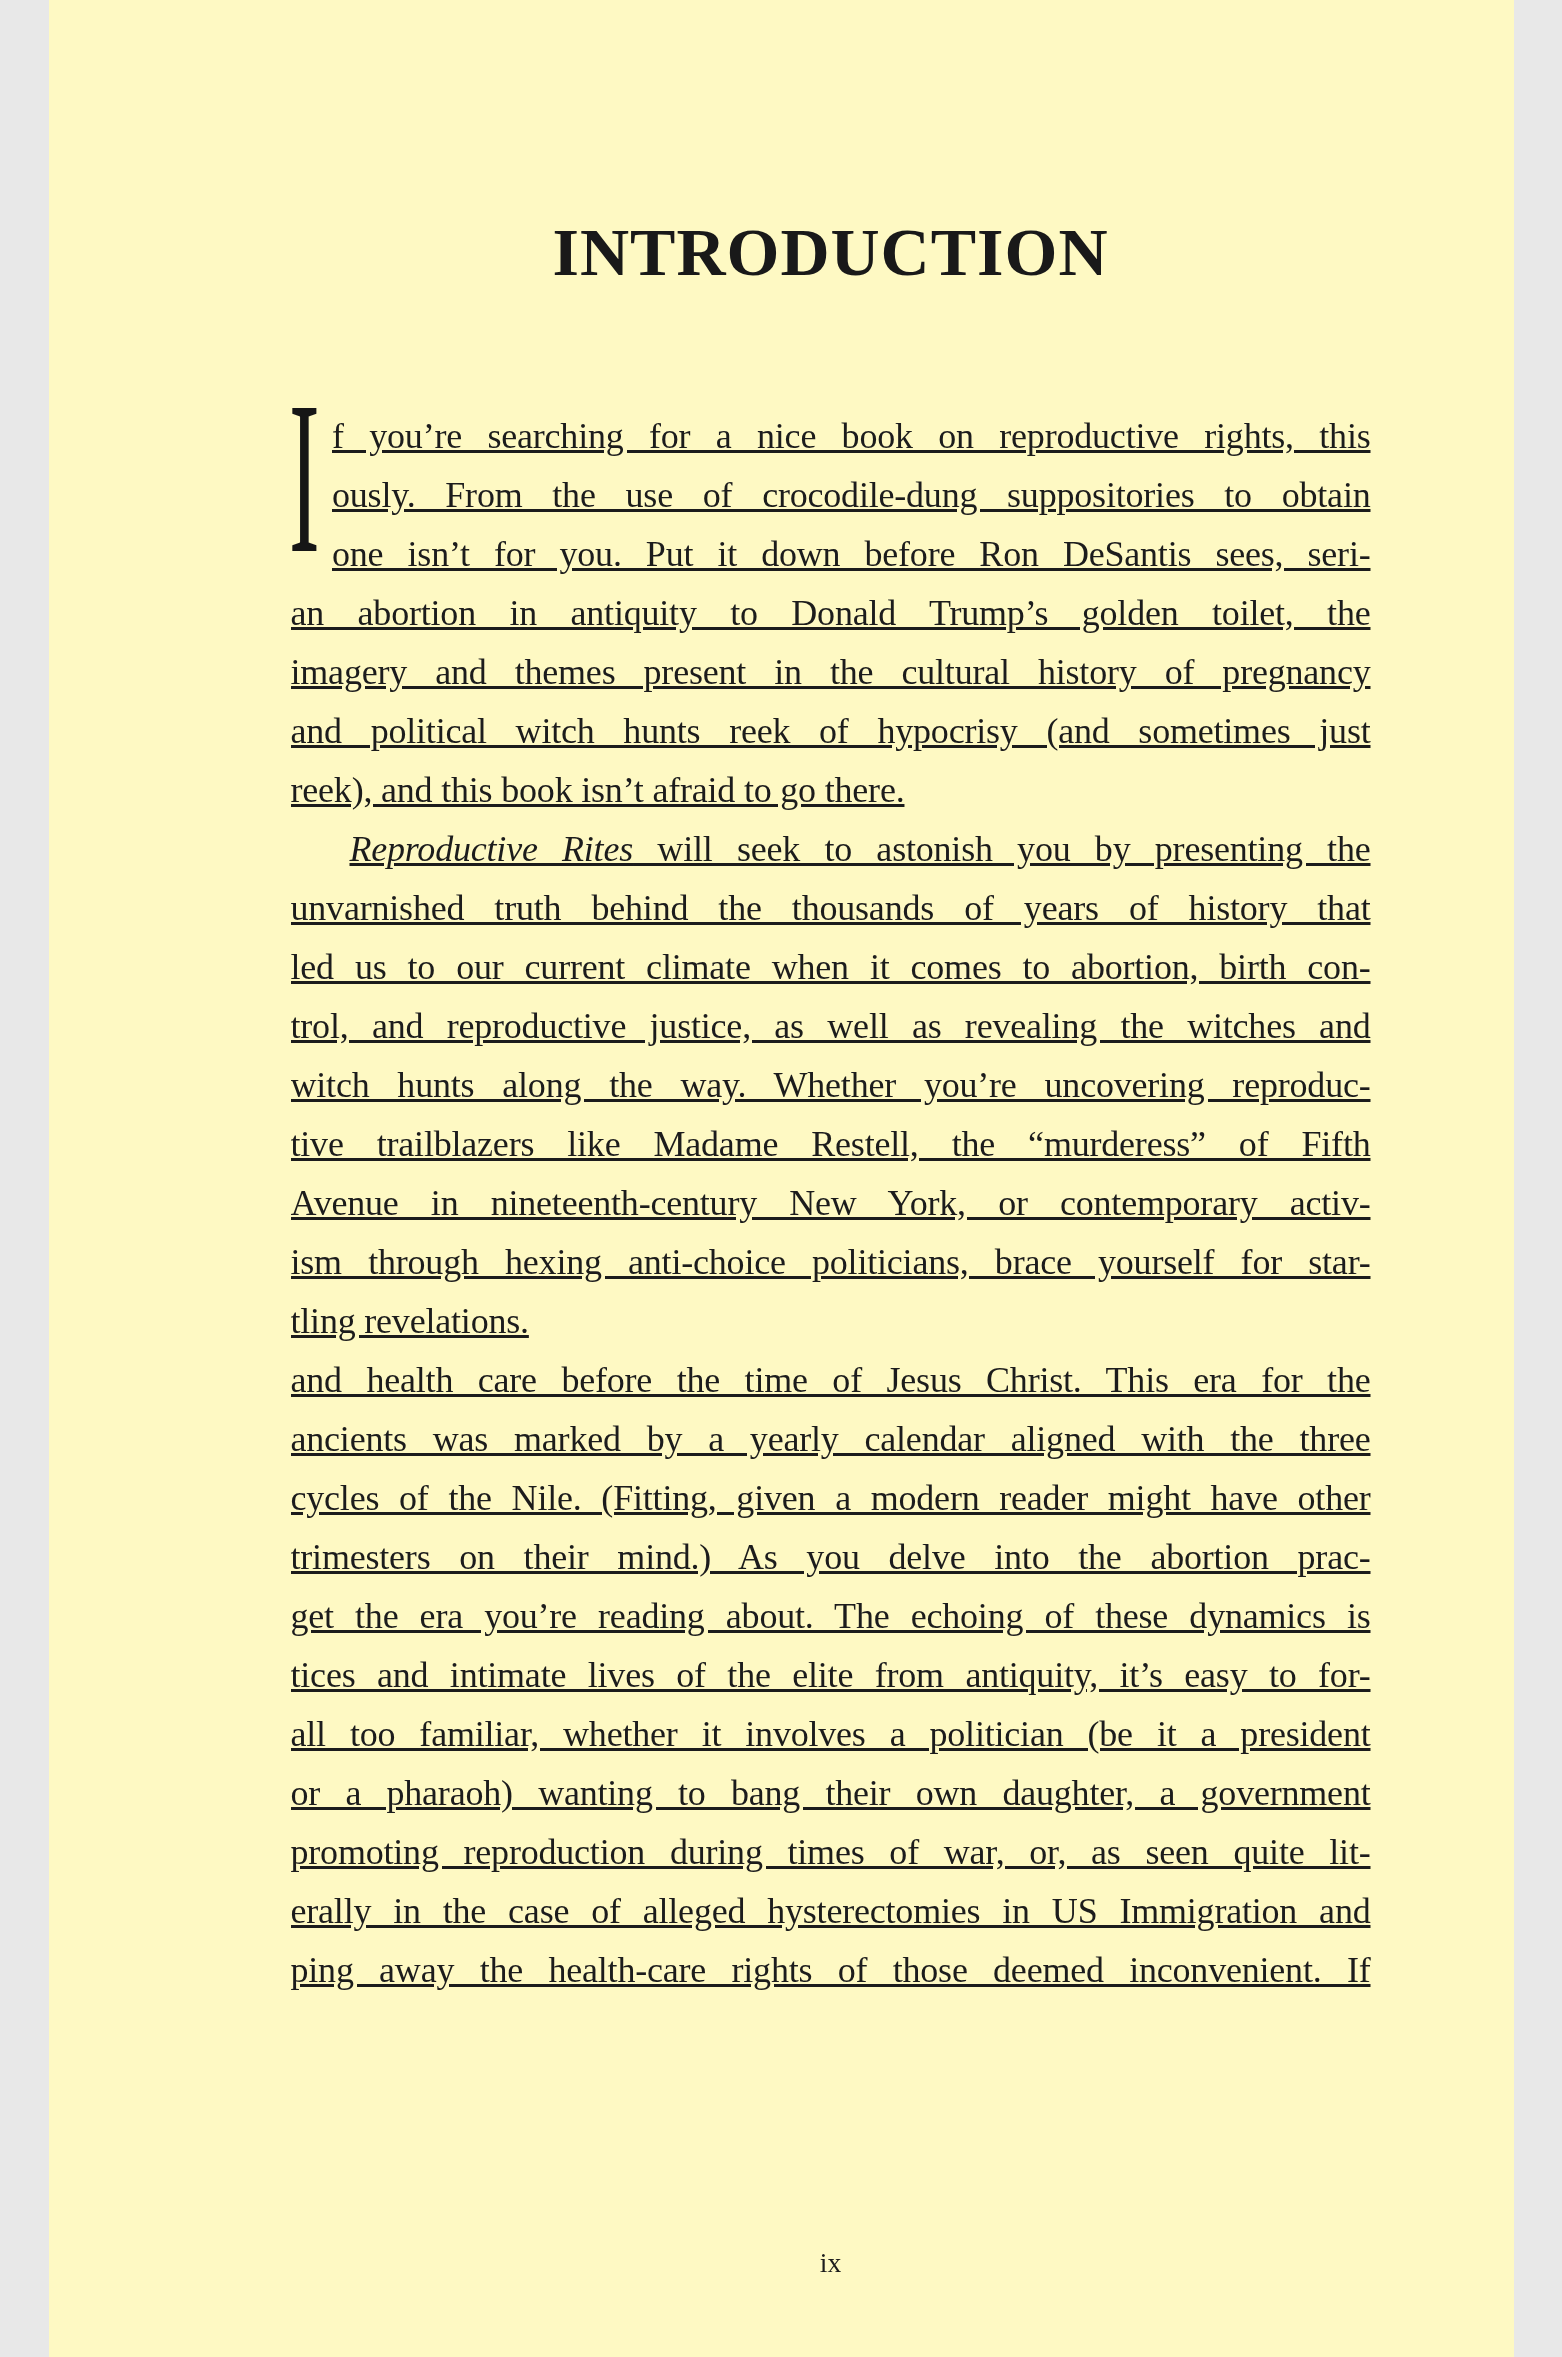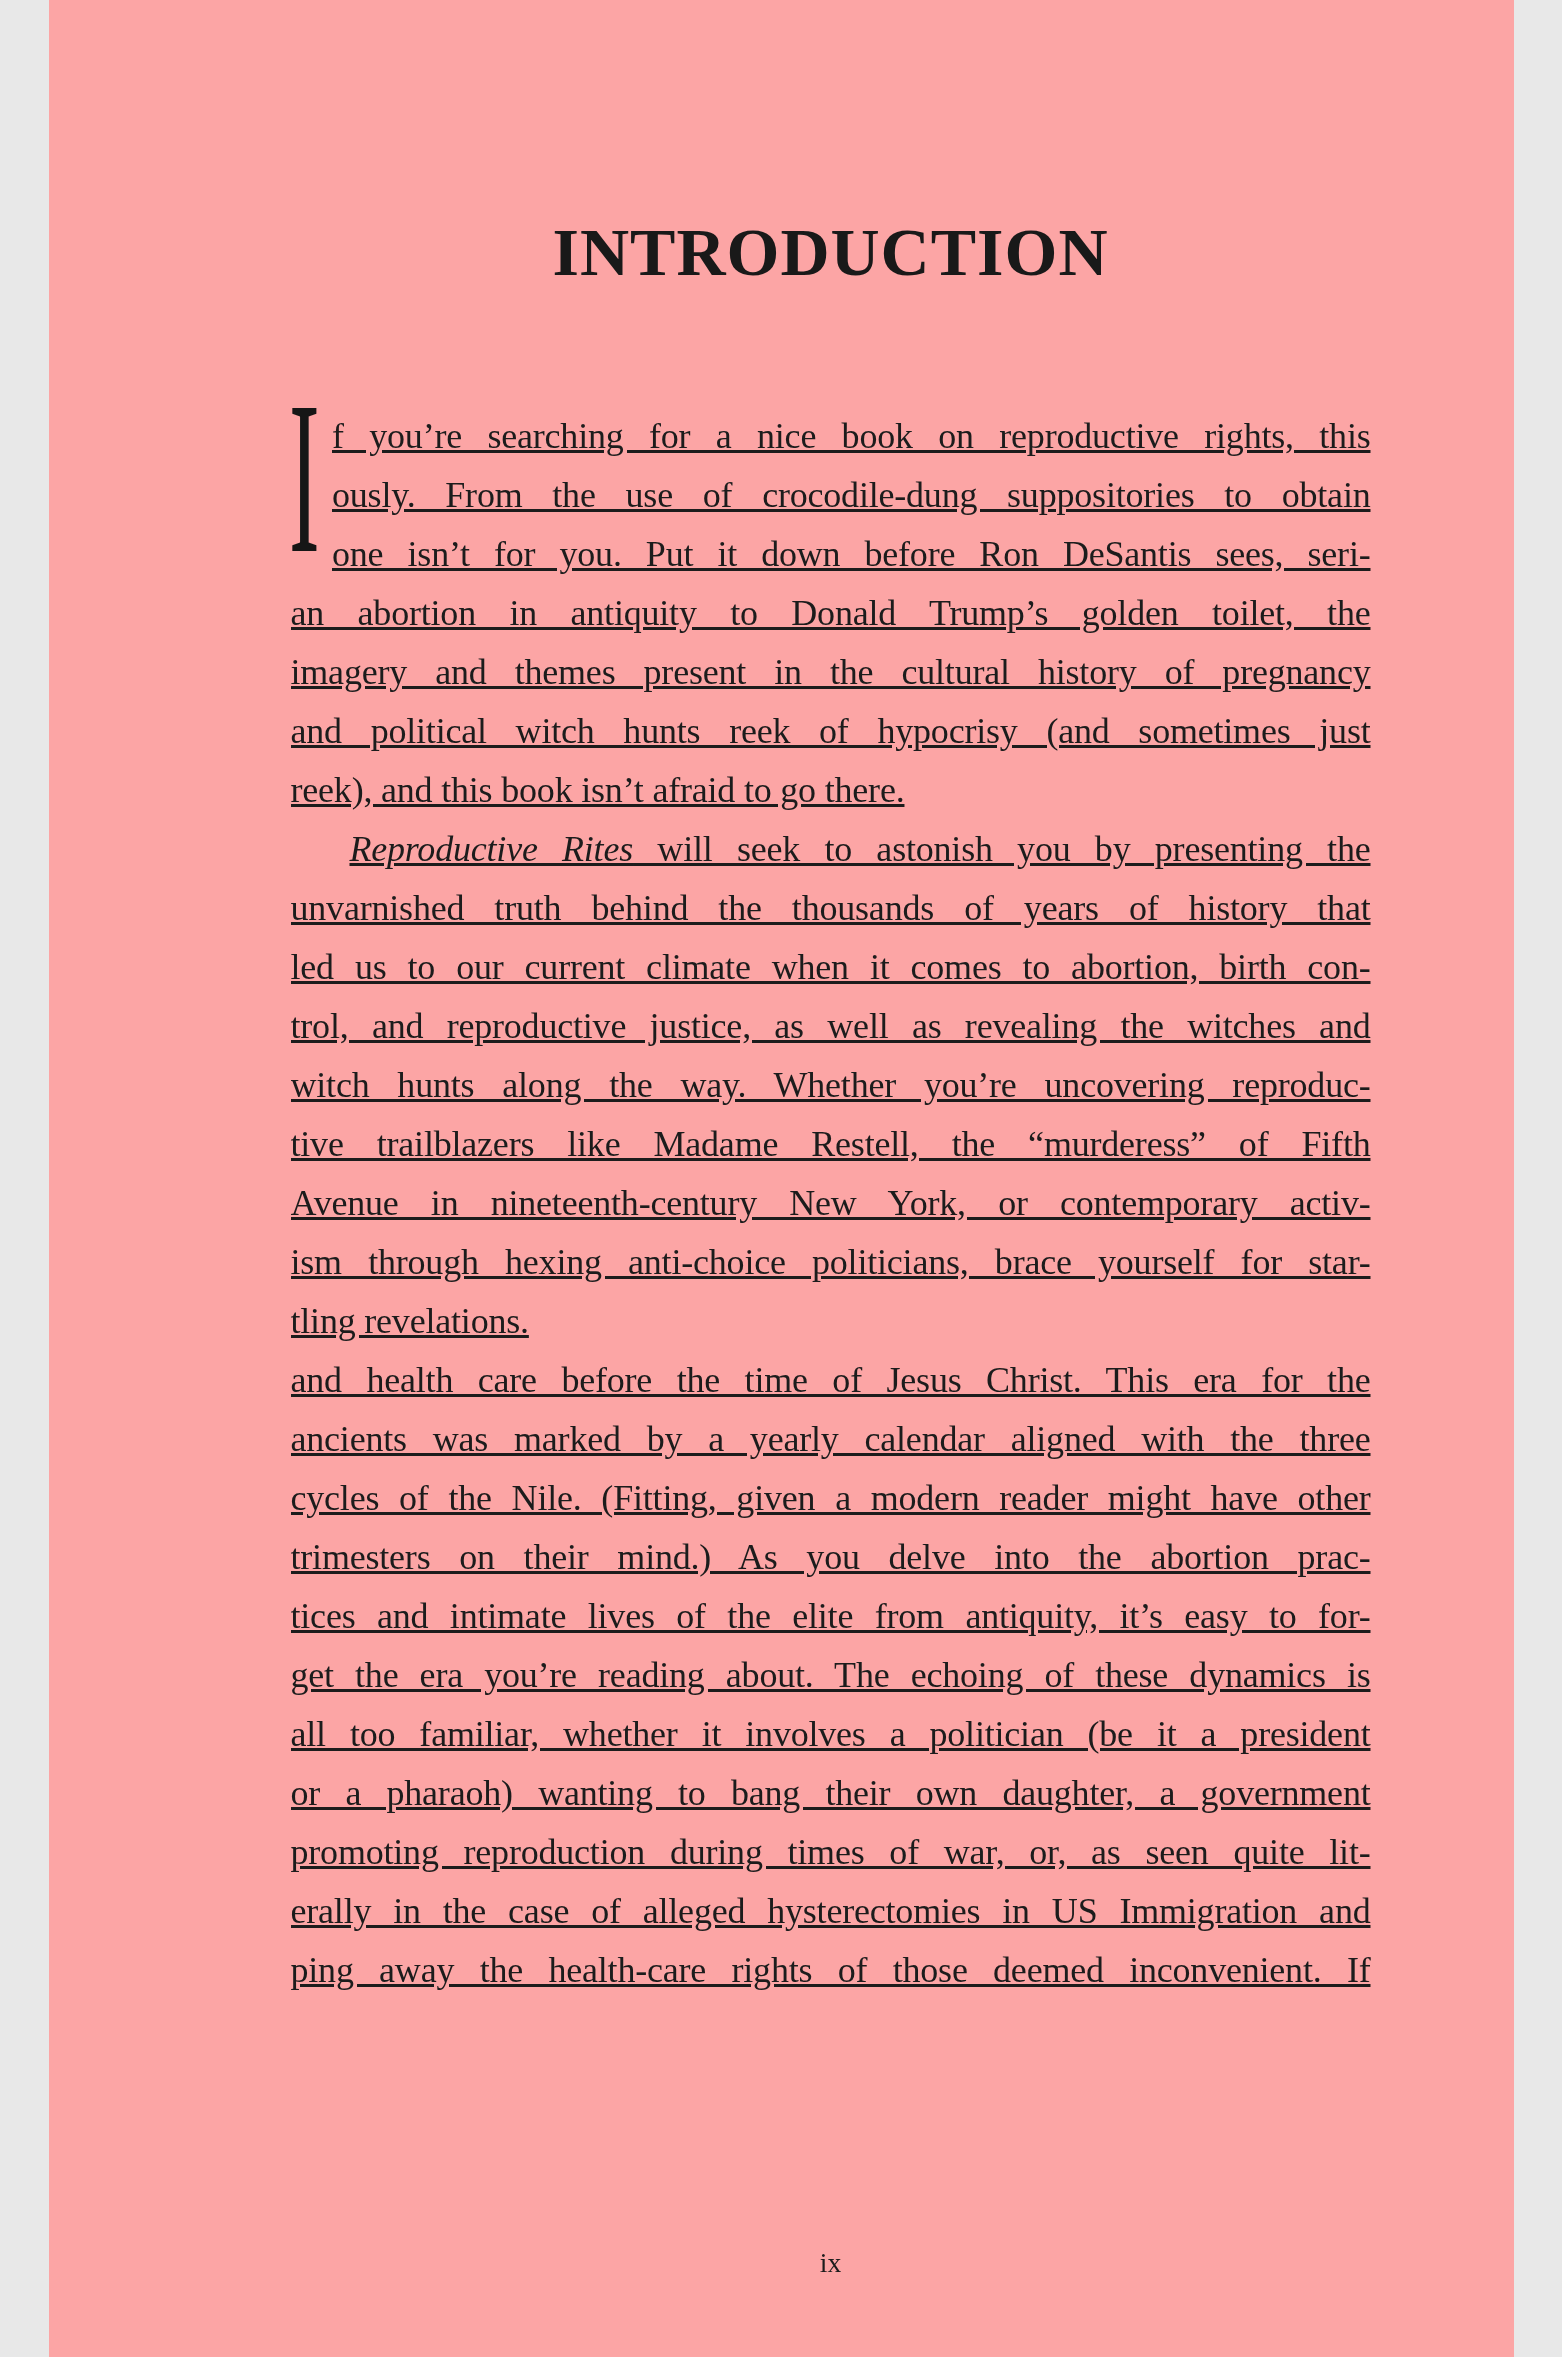--- a/index.html
+++ b/index.html
@@ -1,21 +1,21 @@
 <!DOCTYPE html>
 <html style="font-size:15px"><head>
 <meta charset="utf-8">
 <style>
   html, body { margin: 0; padding: 0; background: #e8e8e8; }
   .page {
     position: relative;
     width: 1465px;
     height: 2358px;
     margin: 0 auto;
-    background: #fca5a5;
+    background: #fef9c3;
     color: #1a1a1a;
     font-family: "Liberation Serif", serif;
     overflow: hidden;
   }
   .chapter-title {
     position: absolute;
     top: 218px;
     left: 242px;
     width: 1080px;
     text-align: center;
@@ -110,22 +110,22 @@
         <div class="line">tive trailblazers like Madame Restell, the “murderess” of Fifth</div>
         <div class="line">Avenue in nineteenth-century New York, or contemporary activ-</div>
         <div class="line">ism through hexing anti-choice politicians, brace yourself for star-</div>
         <div class="line last">tling revelations.</div>
       </div>
       <div class="para">
         <div class="line">and health care before the time of Jesus Christ. This era for the</div>
         <div class="line">ancients was marked by a yearly calendar aligned with the three</div>
         <div class="line">cycles of the Nile. (Fitting, given a modern reader might have other</div>
         <div class="line">trimesters on their mind.) As you delve into the abortion prac-</div>
+        <div class="line">get the era you’re reading about. The echoing of these dynamics is</div>
         <div class="line">tices and intimate lives of the elite from antiquity, it’s easy to for-</div>
-        <div class="line">get the era you’re reading about. The echoing of these dynamics is</div>
         <div class="line">all too familiar, whether it involves a politician (be it a president</div>
         <div class="line">or a pharaoh) wanting to bang their own daughter, a government</div>
         <div class="line">promoting reproduction during times of war, or, as seen quite lit-</div>
         <div class="line">erally in the case of alleged hysterectomies in US Immigration and</div>
         <div class="line">ping away the health-care rights of those deemed inconvenient. If</div>
       </div>
     </div>
 
   <div class="folio">ix</div>
 </div>

